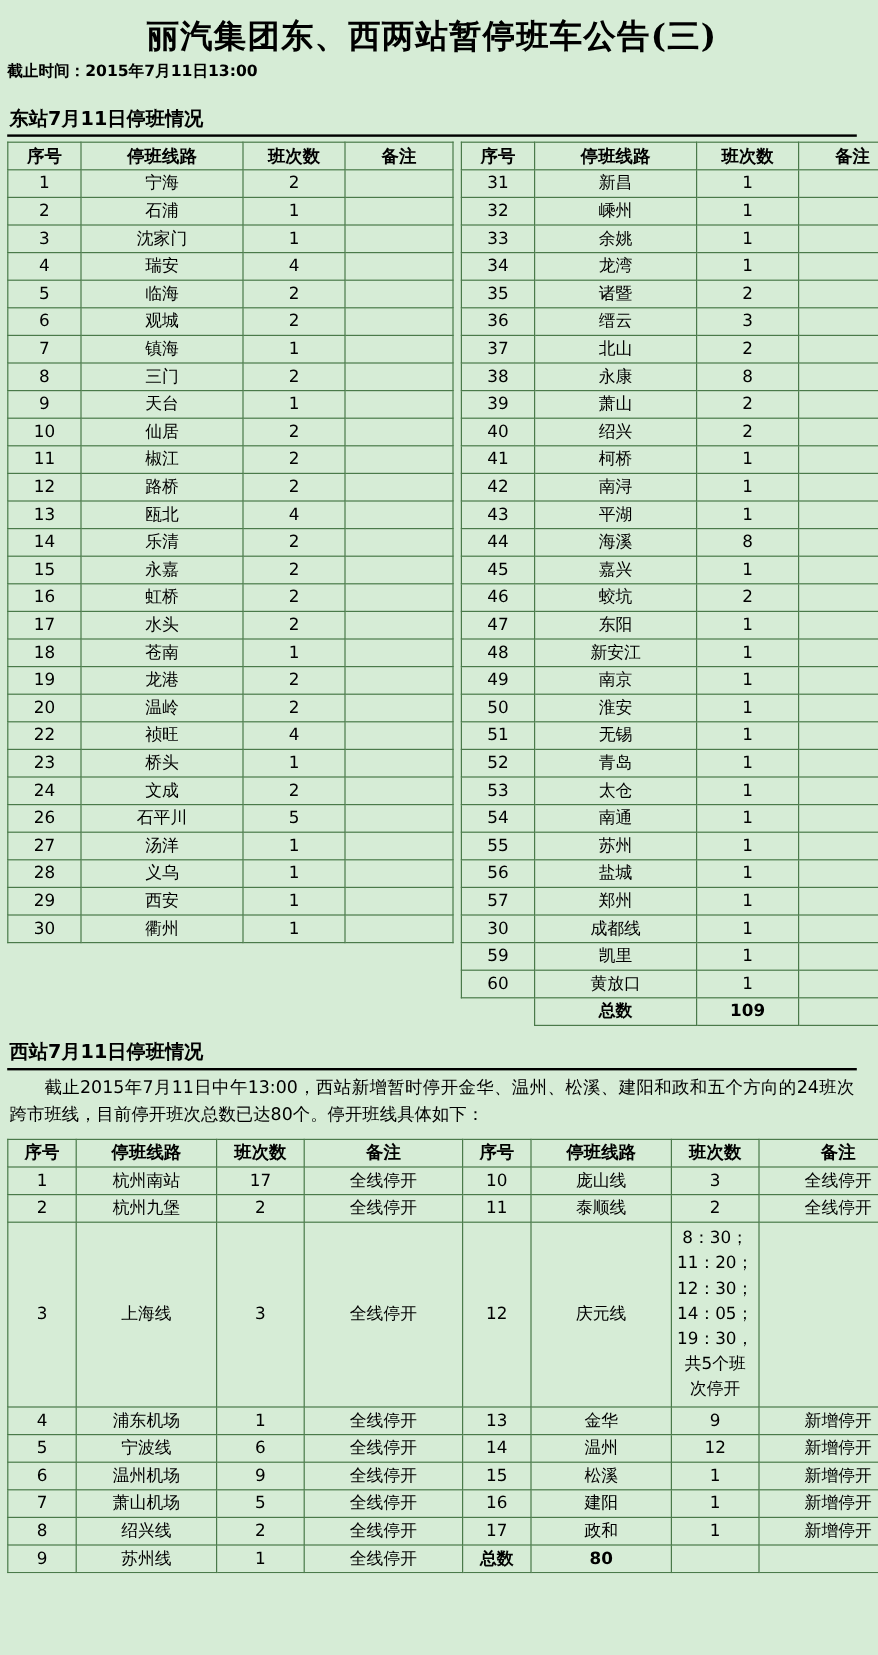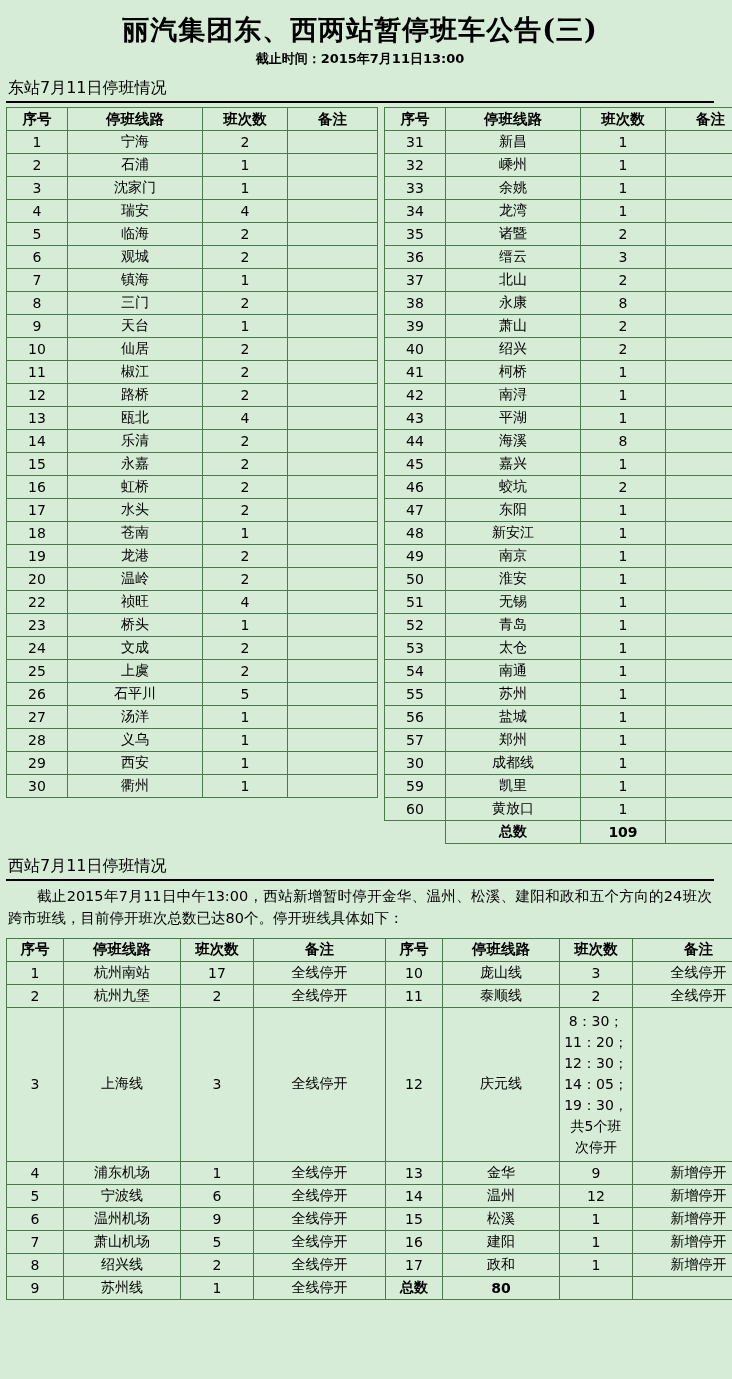--- a/index.html
+++ b/index.html
@@ -20,28 +20,27 @@
   }
   .title {
     text-align: center;
     font-size: 27px;
     font-weight: bold;
     letter-spacing: 1px;
     margin: 4px 0 2px 0;
     font-family: "DejaVu Serif", "Liberation Serif", serif;
   }
   .subtitle {
-    text-align: center;
     font-size: 13px;
     font-weight: bold;
-    margin-bottom: 8px;
+    margin-bottom: 19px;
   }
   .section-head {
     font-size: 16px;
-    font-weight: normal;
+    font-weight: bold;
     border-bottom: 2px solid #000;
     padding: 2px 2px 2px 2px;
     margin-bottom: 4px;
   }
   .para {
     font-size: 14.5px;
     line-height: 1.55;
     text-indent: 2em;
     margin: 4px 2px 8px 2px;
     text-align: justify;
@@ -235,26 +234,20 @@
           </tr>
           <tr>
             <td class="c-no">23</td>
             <td class="c-line">桥头</td>
             <td class="c-cnt">1</td>
             <td class="c-note"></td>
           </tr>
           <tr>
             <td class="c-no">24</td>
             <td class="c-line">文成</td>
-            <td class="c-cnt">2</td>
-            <td class="c-note"></td>
-          </tr>
-          <tr>
-            <td class="c-no">25</td>
-            <td class="c-line">上虞</td>
             <td class="c-cnt">2</td>
             <td class="c-note"></td>
           </tr>
           <tr>
             <td class="c-no">26</td>
             <td class="c-line">石平川</td>
             <td class="c-cnt">5</td>
             <td class="c-note"></td>
           </tr>
           <tr>

